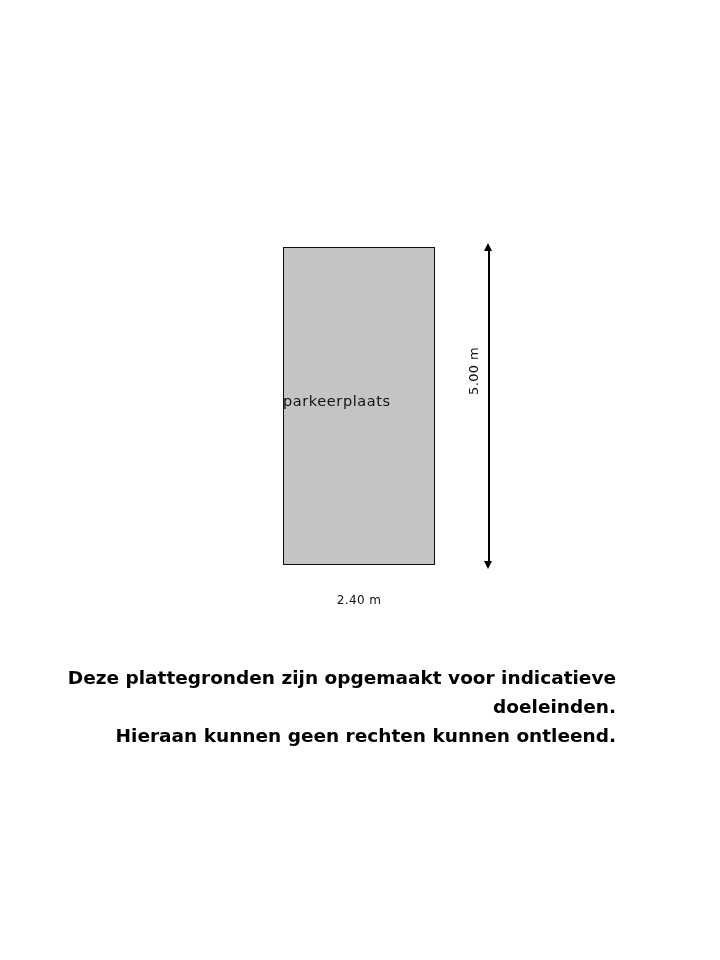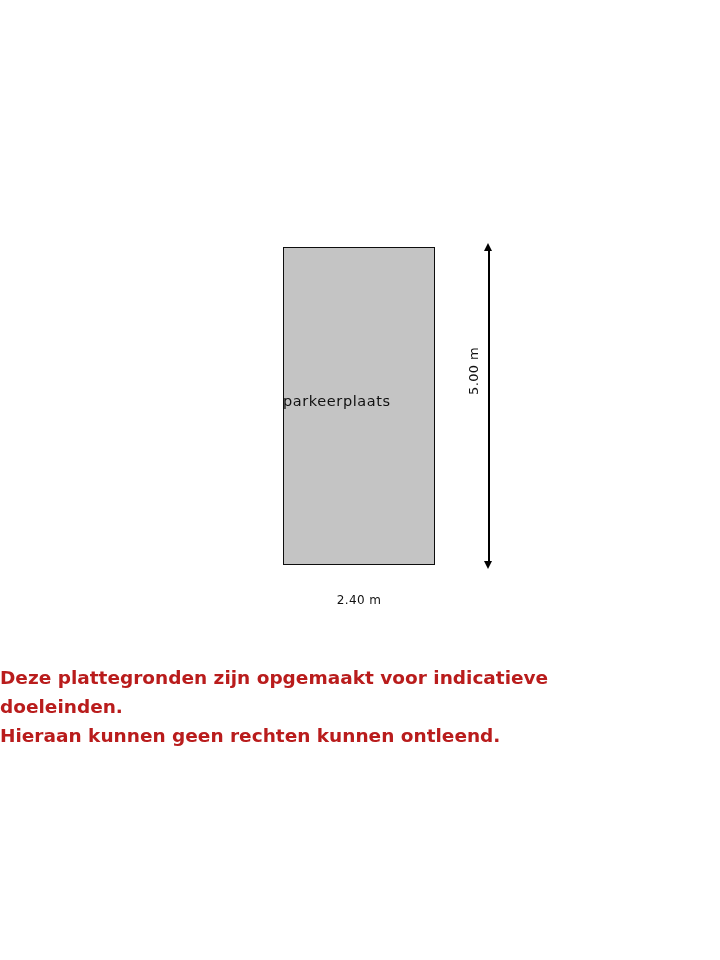--- a/index.html
+++ b/index.html
@@ -143,25 +143,25 @@
     padding: 1px 0;
     letter-spacing: 0.4px;
   }
 
   
   .disclaimer {
     position: absolute;
     left: 0;
     top: 663px;
     width: 616px;
-    text-align: left;
+    text-align: right;
     font-weight: bold;
     font-size: 18.5px;
     line-height: 29px;
-    color: #b91c1c;
+    color: #000000;
   }
   .disclaimer .line2 { display: block; }
 </style>
 </head>
 <body>
 
 <div id="floorplan-stage">
 
   <div class="room-shape"></div>
   <div class="room-label">parkeerplaats</div>

